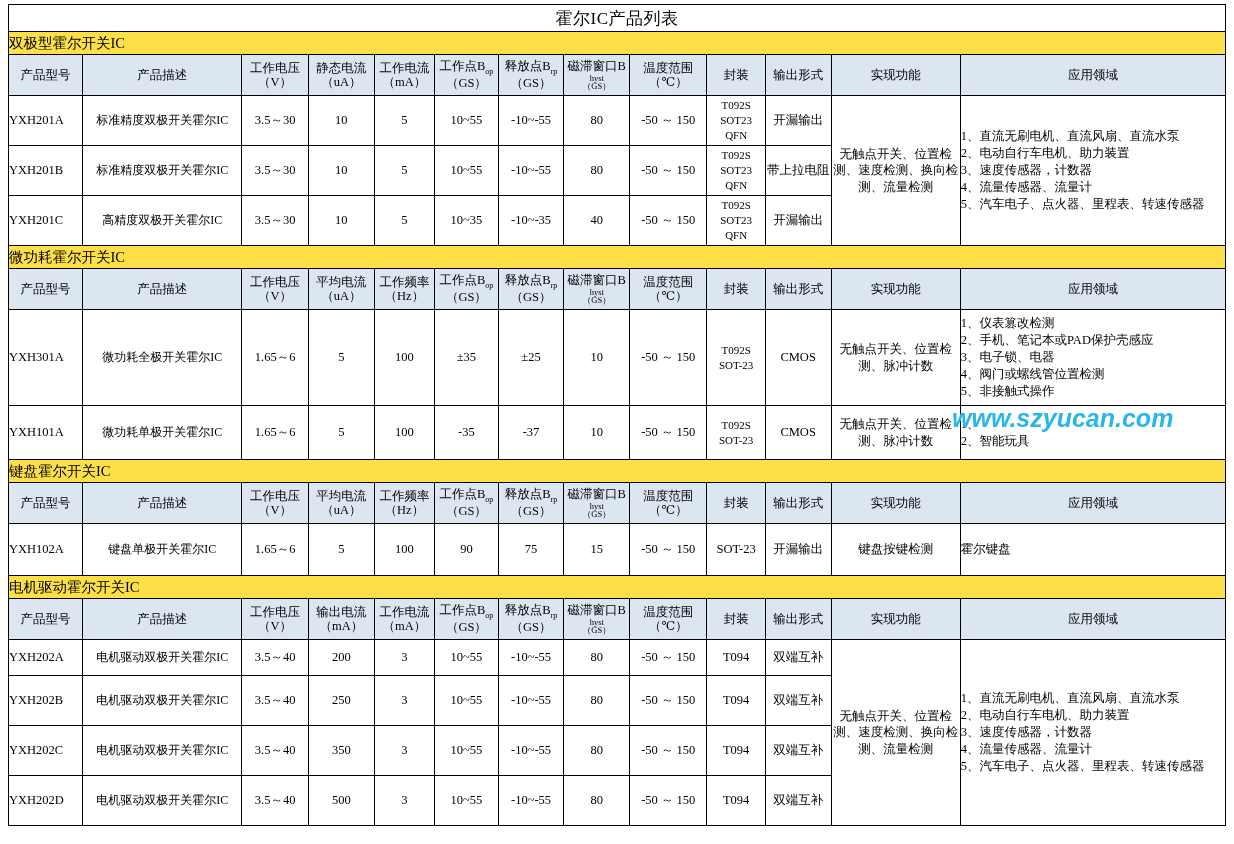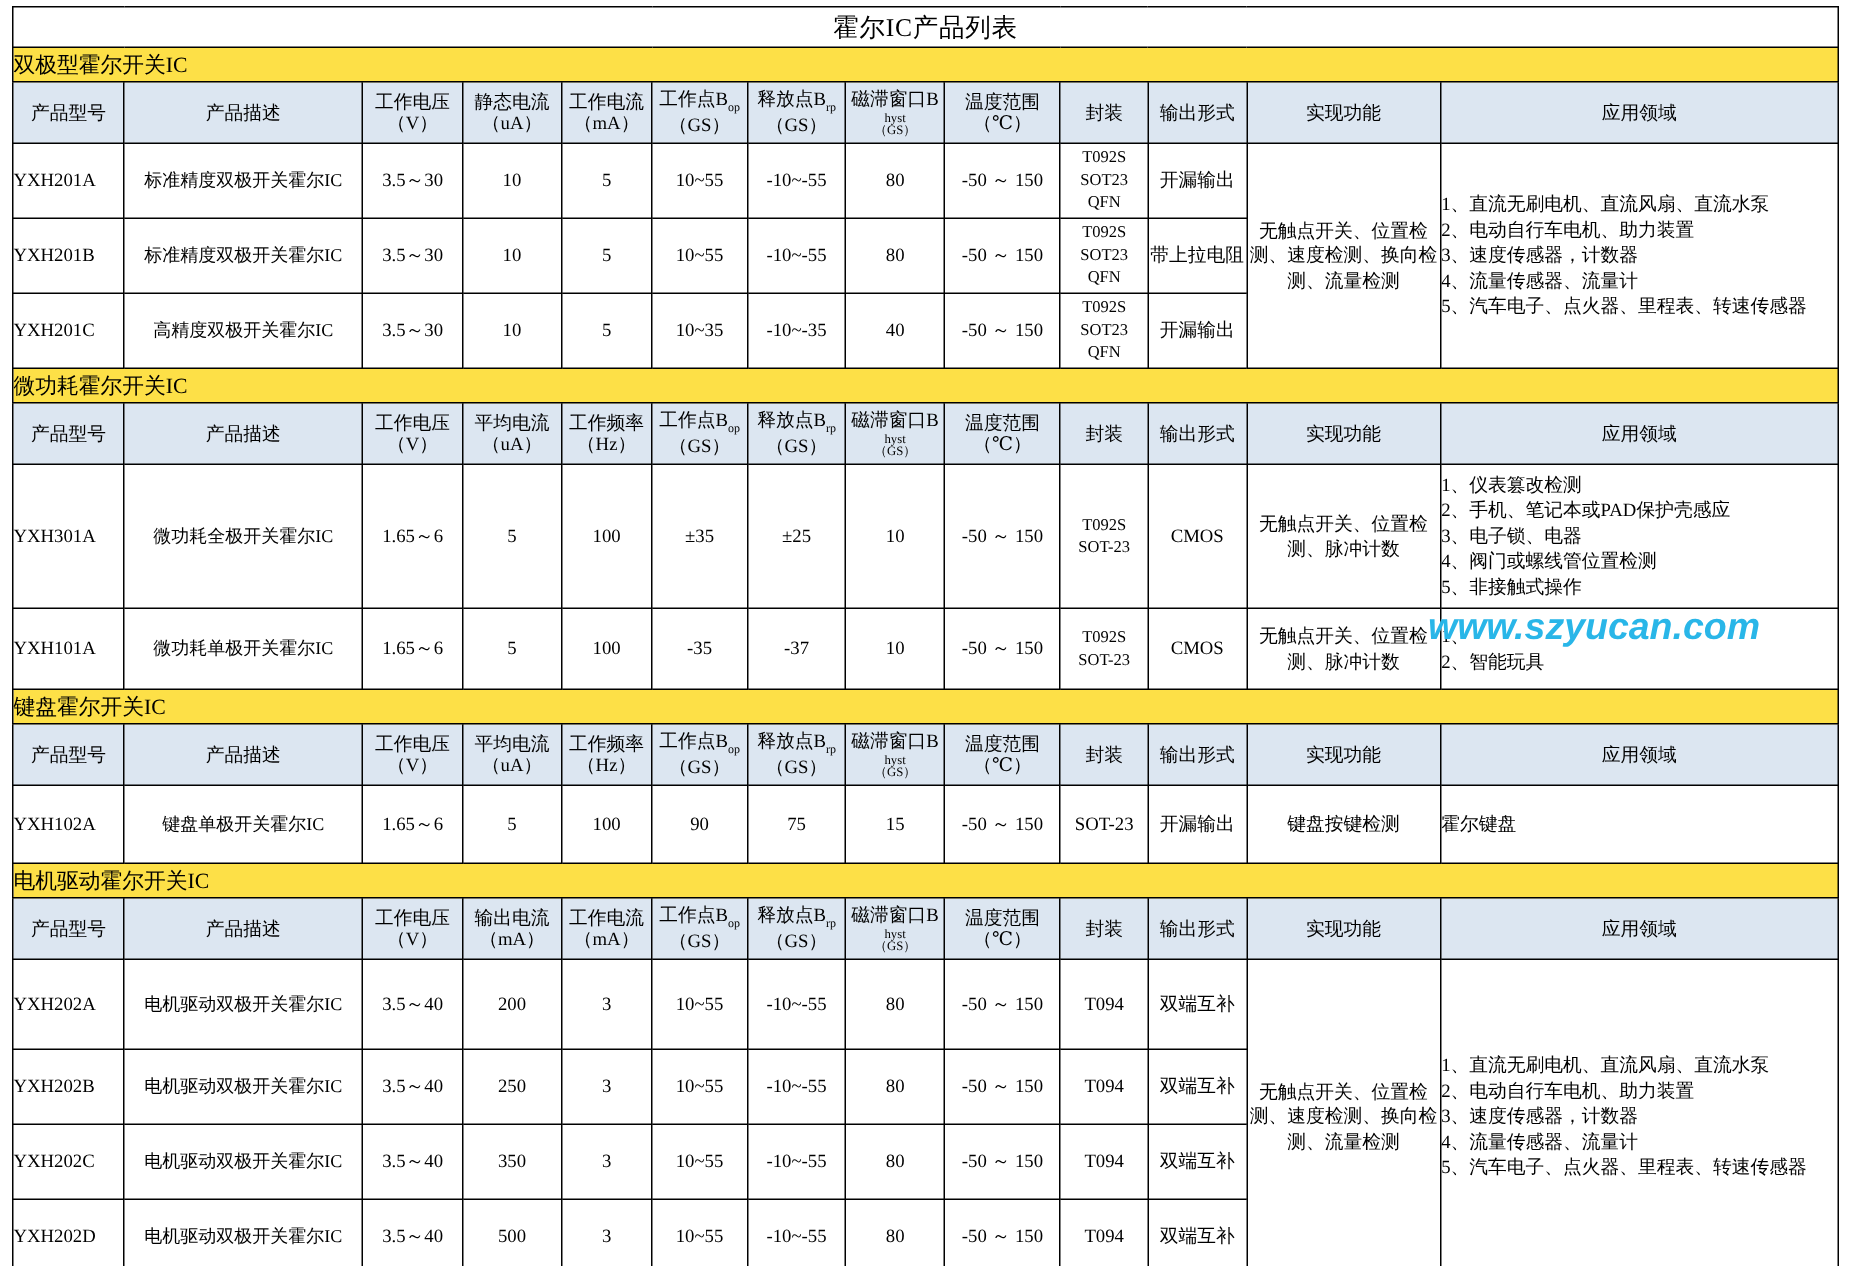--- a/index.html
+++ b/index.html
@@ -297,21 +297,21 @@
       <td><span>工作电流</span><br><span>（mA）</span></td>
       <td>工作点B<sub>op</sub><br><span>（GS）</span></td>
       <td>释放点B<sub>rp</sub><br><span>（GS）</span></td>
       <td>磁滞窗口B<span class="sub2">hyst</span><span class="sub2">（GS）</span></td>
       <td><span>温度范围</span><br><span>（℃）</span></td>
       <td><span>封装</span></td>
       <td><span>输出形式</span></td>
       <td><span>实现功能</span></td>
       <td><span>应用领域</span></td>
     </tr>
-    <tr style="height:60px">
+    <tr style="height:36px">
       <td class="model">YXH202A</td>
       <td class="c desc">电机驱动双极开关霍尔IC</td>
       <td class="c">3.5～40</td>
       <td class="c">200</td>
       <td class="c">3</td>
       <td class="c">10~55</td>
       <td class="c">-10~-55</td>
       <td class="c">80</td>
       <td class="c">-50 ～ 150</td>
       <td class="c">T094</td>

